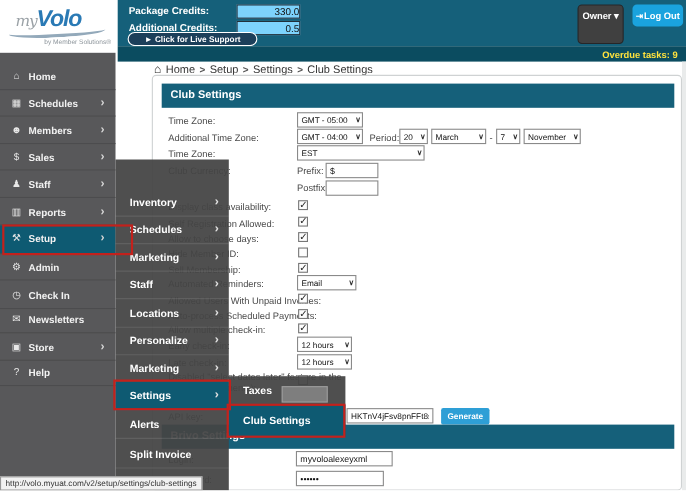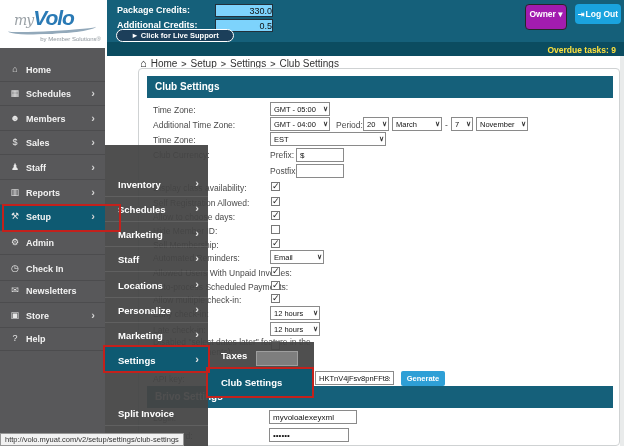--- a/index.html
+++ b/index.html
@@ -16,21 +16,21 @@
   .logo-tag { position:absolute; right:6px; top:36px; font-size:6px; color:#8d959b; }
 
   
   .topbar { position:absolute; left:107px; top:0; width:517px; height:42px; background:#15607a; }
   .cred-label { position:absolute; left:10px; color:#fff; font-size:9px; font-weight:bold; }
   .cred-input { position:absolute; left:108px; width:58px; height:13px; background:#7dd3fc;
     border:1px solid #22303a; font-size:9px; text-align:right; color:#111; }
   .support-btn { position:absolute; left:9px; top:29px; width:118px; height:13px; background:#1c3f5a;
     border:1px solid #fff; border-radius:7px; color:#fff; font-size:7.5px; font-weight:bold;
     line-height:11px; text-align:center; cursor:pointer; white-space:nowrap; }
-  .owner-btn { position:absolute; left:418px; top:4px; width:42px; height:26px; background:#a21caf;
+  .owner-btn { position:absolute; left:418px; top:4px; width:42px; height:36px; background:#404040;
     border:1px solid #262628; border-radius:4px; color:#fff; font-size:8.5px; font-weight:bold;
     text-align:center; line-height:18px; cursor:pointer; }
   .logout-btn { position:absolute; left:468px; top:4px; width:46px; height:20px; background:#1aa3de;
     border-radius:4px; color:#fff; font-size:8.5px; font-weight:bold; text-align:center; line-height:20px; cursor:pointer; }
   .logout-ic { font-size:8px; margin-right:1px; }
   .substrip { position:absolute; left:107px; top:42px; width:517px; height:14px; background:#0b4c60; }
   .overdue { position:absolute; right:8px; top:3px; color:#ffe23d; font-size:8.5px; font-weight:bold; }
 
   
   .breadcrumb { position:absolute; left:140px; top:57px; font-size:10px; color:#333; white-space:nowrap; }
@@ -328,20 +328,24 @@
       <span class="fo-ch">›</span>
     </div>
     <div class="fo-item" style="top:178px">
       <span class="fo-lb">Marketing</span>
       <span class="fo-ch">›</span>
     </div>
     <div class="fo-item active" style="top:202px;height:26px">
       <span class="fo-lb" style="top:8px">Settings</span>
       <span class="fo-ch" style="top:6px">›</span>
     </div>
+    <div class="fo-item" style="top:229px">
+      <span class="fo-lb">Alerts</span>
+      <span class="fo-ch"></span>
+    </div>
     <div class="fo-item" style="top:256px">
       <span class="fo-lb">Split Invoice</span>
       <span class="fo-ch"></span>
     </div>
     <div class="fo-item" style="top:282px">
       <span class="fo-lb">Downloads</span>
       <span class="fo-ch"></span>
     </div>
   </div>
 

